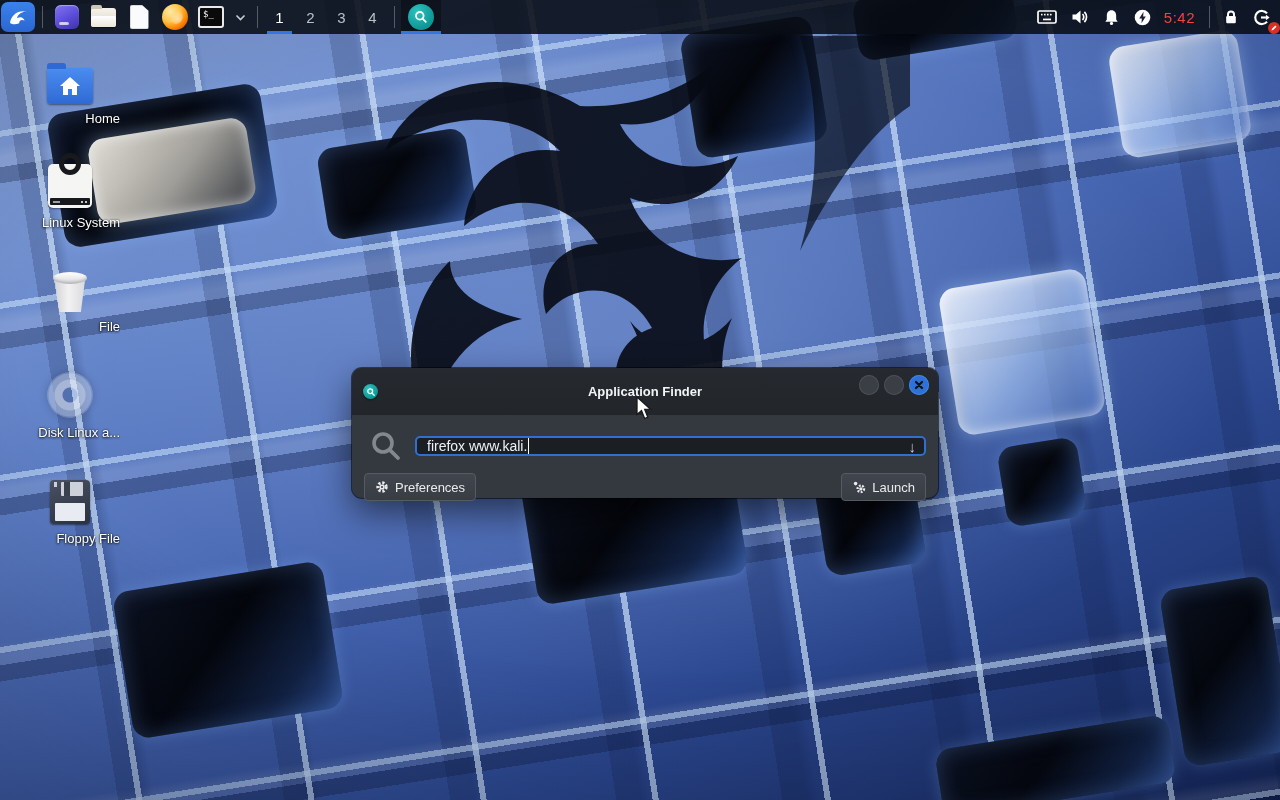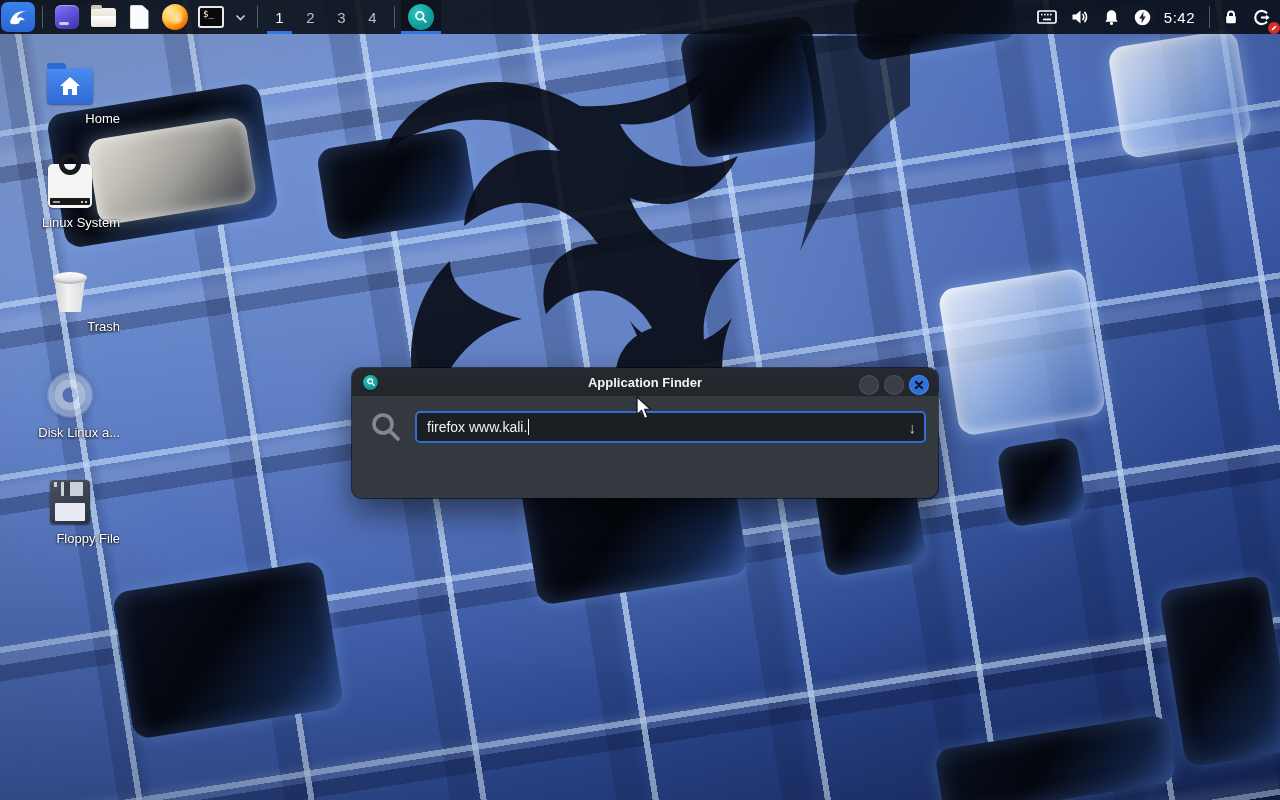--- a/index.html
+++ b/index.html
@@ -58,21 +58,21 @@
     font-size:15px;color:#b9c0c9;position:relative;cursor:default;}
   .ws.active{color:#fff;}
   .ws.active::after{content:"";position:absolute;left:3px;right:3px;bottom:0;height:3px;background:#3275e4;}
   .task-btn{width:40px;height:100%;display:flex;align-items:center;justify-content:center;
     background:rgba(0,0,0,.32);position:relative;}
   .task-btn::after{content:"";position:absolute;left:0;right:0;bottom:0;height:3px;background:#3275e4;}
   .teal-badge{border-radius:50%;background:radial-gradient(circle at 35% 30%,#2cc4bc,#0f9596 70%);
     display:flex;align-items:center;justify-content:center;box-shadow:0 1px 2px rgba(0,0,0,.5);}
   .tray{margin-left:auto;display:flex;align-items:center;height:100%;}
   .tray-ic{margin:0 7px;display:flex;align-items:center;justify-content:center;}
-  .clock{font-size:15px;margin:0 8px 0 6px;color:#ffffff;letter-spacing:.5px;}
+  .clock{font-size:15px;margin:0 8px 0 6px;color:#ef4444;letter-spacing:.5px;}
 
   
   .dicon{position:absolute;left:20px;width:100px;text-align:right;cursor:default;}
   .dicon .ic{height:50px;display:flex;align-items:flex-end;justify-content:center;margin-bottom:7px;}
   .dicon .lbl{color:#fff;font-size:13px;text-shadow:0 1px 3px rgba(0,0,0,.9),0 0 2px rgba(0,0,0,.7);
     white-space:nowrap;overflow:hidden;}
   .home-ic{width:46px;height:36px;border-radius:3px 4px 4px 4px;position:relative;
     background:linear-gradient(180deg,#4a8cf0,#2f6ad4);box-shadow:0 1px 2px rgba(0,0,0,.45);}
   .home-ic::before{content:"";position:absolute;top:-5px;left:0;width:19px;height:6px;border-radius:3px 3px 0 0;background:#2f6ad4;}
   .drive-ic{width:44px;height:44px;border-radius:5px;background:#f5f5f4;position:relative;box-shadow:0 1px 2px rgba(0,0,0,.45);}
@@ -92,31 +92,31 @@
   .floppy-ic{width:40px;height:44px;border-radius:4px;position:relative;
     background:linear-gradient(160deg,#4a5264,#333a48 70%,#2b3140);box-shadow:0 1px 2px rgba(0,0,0,.5);}
   .floppy-ic .shutter{position:absolute;top:2px;left:11px;width:22px;height:14px;background:#cdd2da;border-radius:1px;}
   .floppy-ic .shutter i{position:absolute;left:3px;top:0;width:6px;height:14px;background:#39404e;}
   .floppy-ic .label{position:absolute;left:5px;bottom:3px;width:30px;height:18px;background:#e8ecf2;border-radius:1px;}
   .floppy-ic .notch{position:absolute;left:4px;top:2px;width:3px;height:5px;background:#cdd2da;}
 
   
   .finder{position:absolute;left:352px;top:368px;width:586px;height:130px;z-index:30;
     background:#34383f;border-radius:10px;box-shadow:0 14px 34px rgba(0,0,0,.55),0 0 0 1px rgba(0,0,0,.55);}
-  .titlebar{height:28px;background:linear-gradient(180deg,#26292f,#222529);border-radius:10px 10px 0 0;
+  .titlebar{height:47px;background:linear-gradient(180deg,#26292f,#222529);border-radius:10px 10px 0 0;
     position:relative;display:flex;align-items:center;}
   .title{position:absolute;left:0;right:0;text-align:center;color:#f2f4f7;font-size:13px;font-weight:bold;}
   .tb-icon{margin-left:11px;z-index:1;}
   .controls{position:absolute;right:9px;top:7px;display:flex;gap:5px;}
   .ctrl{width:20px;height:20px;border-radius:50%;background:#3a3e45;box-shadow:inset 0 0 0 1px #4c5058;}
   .ctrl.close{background:#2d71d9;box-shadow:inset 0 0 0 1px #3f82e8;display:flex;align-items:center;justify-content:center;}
   .fbody{padding:15px 12px 0 12px;position:relative;}
   .row1{display:flex;align-items:center;}
   .big-mag{flex:0 0 auto;margin:0 13px 0 6px;display:flex;}
-  .query{flex:1;height:32px;background:#1b1e23;border:2px solid #2f6fd0;border-radius:5px;
+  .query{flex:1;height:20px;background:#1b1e23;border:2px solid #2f6fd0;border-radius:5px;
     display:flex;align-items:center;padding:0 8px 0 10px;color:#eef1f4;font-size:14px;}
   .caret{display:inline-block;width:1px;height:16px;background:#fff;margin-left:1px;}
   .dd-arrow{margin-left:auto;color:#c8ccd2;font-size:15px;}
   .row2{display:flex;align-items:center;margin-top:11px;}
   .btn{height:28px;display:inline-flex;align-items:center;gap:6px;padding:0 10px;
     background:linear-gradient(180deg,#41454d,#383c43);border:1px solid #565b63;border-radius:4px;
     color:#e9ebef;font-size:13px;}
   .spacer{flex:1;}
 
   
@@ -184,21 +184,21 @@
   <div class="lbl">Linux System</div>
 </div>
 
 <div class="dicon" style="top:262px;">
   <div class="ic">
     <div class="trash-ic">
         <div class="trash-cup"></div>
         <div class="trash-rim"></div>
       </div>
   </div>
-  <div class="lbl">Trash</div>
+  <div class="lbl">File</div>
 </div>
 
 <div class="dicon" style="top:368px;">
   <div class="ic">
       <div class="disc-ic"></div>
     </div>
   <div class="lbl">Disk Linux a...</div>
 </div>
 
 <div class="dicon" style="top:474px;">
@@ -355,18 +355,37 @@
           <circle cx="13" cy="13" r="9" fill="none" stroke="#83888f" stroke-width="3.6"></circle>
           <line x1="19.8" y1="19.8" x2="28" y2="28" stroke="#83888f" stroke-width="3.8" stroke-linecap="round"></line>
         </svg>
       </span>
       <div class="query" role="textbox">
         <span>firefox www.kali.</span>
         <span class="caret"></span>
         <span class="dd-arrow">↓</span>
       </div>
     </div>
+    <div class="row2">
+      <button class="btn">
+        <svg width="14" height="14" viewBox="0 0 14 14">
+          <circle cx="7" cy="7" r="4.2" fill="none" stroke="#e9ebef" stroke-width="3" stroke-dasharray="2.2 1.7"></circle>
+          <circle cx="7" cy="7" r="2.6" fill="#e9ebef"></circle>
+          <circle cx="7" cy="7" r="1.1" fill="#3b3f47"></circle>
+        </svg>
+        <span>Preferences</span>
+      </button>
+      <div class="spacer"></div>
+      <button class="btn">
+        <svg width="14" height="14" viewBox="0 0 14 14">
+          <circle cx="3.6" cy="3.6" r="1.8" fill="#e9ebef"></circle>
+          <circle cx="8.8" cy="8.8" r="3.2" fill="none" stroke="#e9ebef" stroke-width="2.4" stroke-dasharray="1.8 1.4"></circle>
+          <circle cx="8.8" cy="8.8" r="1.6" fill="#e9ebef"></circle>
+        </svg>
+        <span>Launch</span>
+      </button>
+    </div>
   </div>
 </div>
 
 <svg class="cursor" width="17" height="25" viewBox="0 0 17 25">
   <polygon points="1,1 1,18.5 5.5,14.5 8.6,22.5 11.8,21.2 8.7,13.4 14.5,13.2" fill="#fff" stroke="#17191d" stroke-width="1.3"></polygon>
 </svg>
 
 </body></html>

